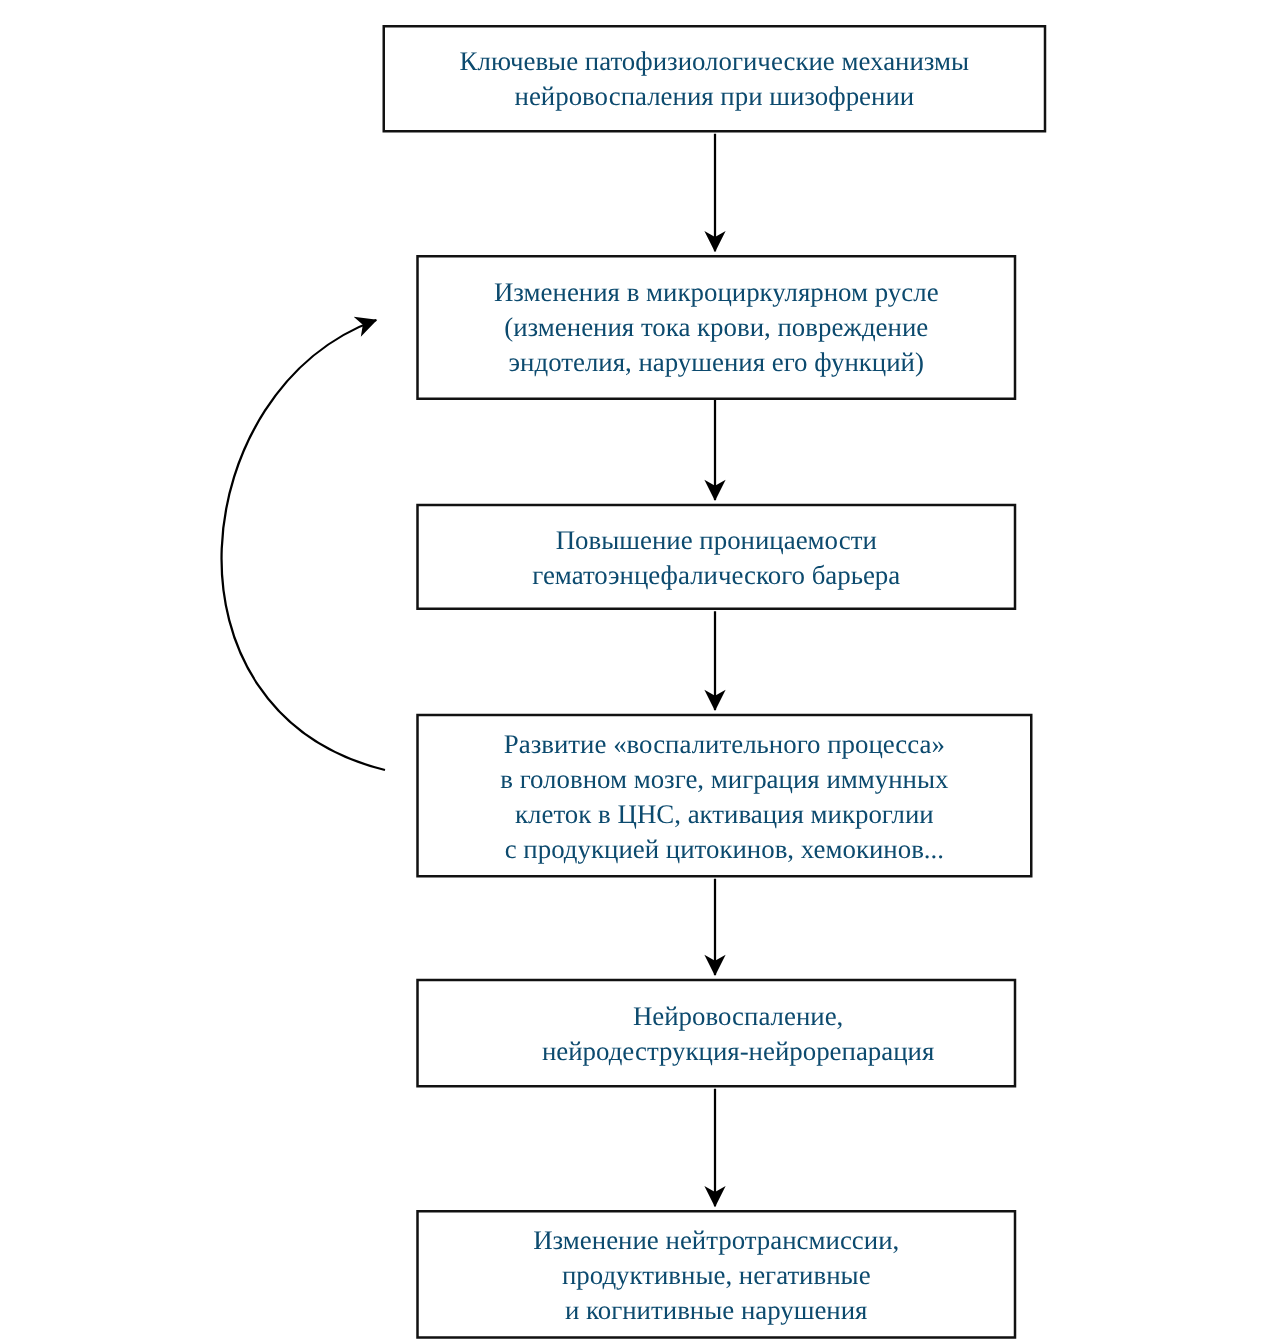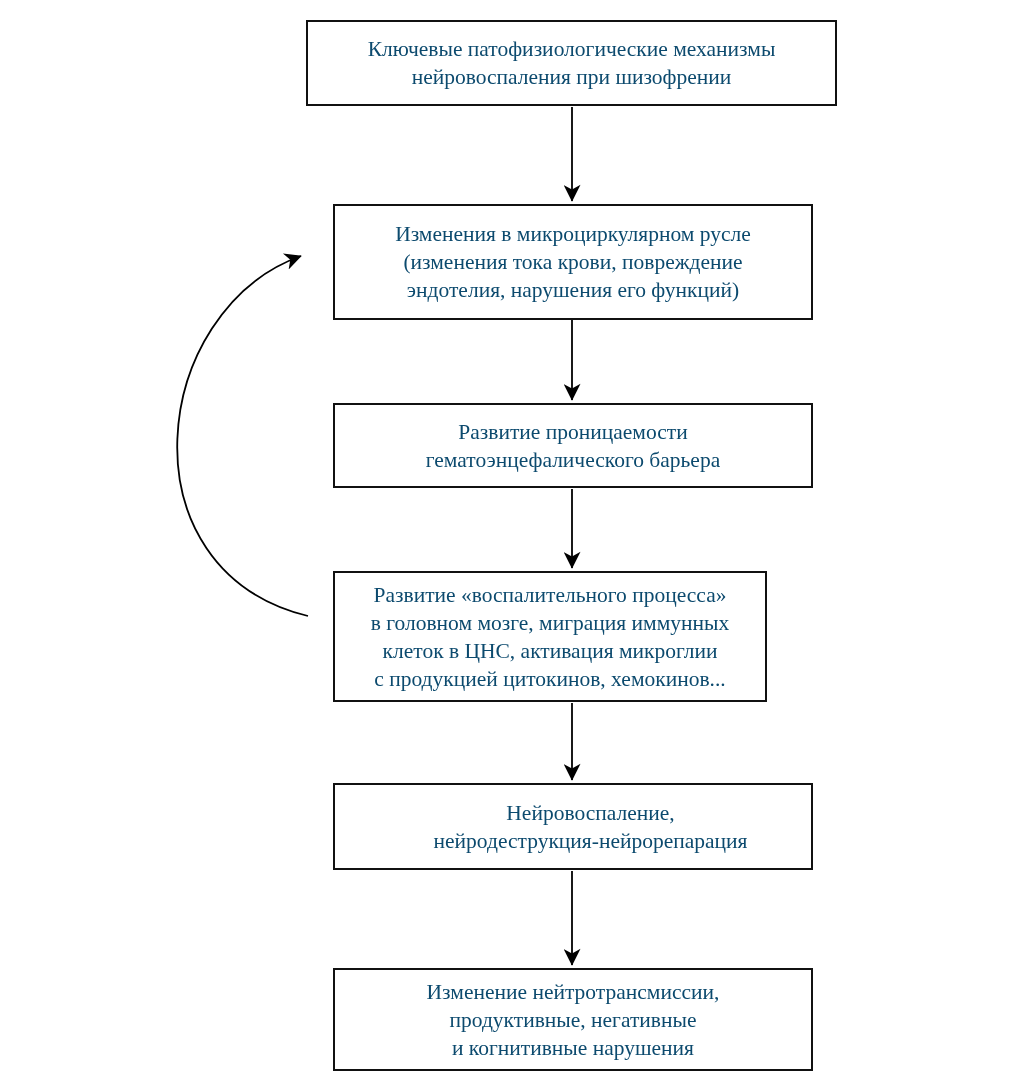--- a/index.html
+++ b/index.html
@@ -30,21 +30,21 @@
   }
   .node-text {
     white-space: pre-line;
     font-size: 21.5px;
     line-height: 28px;
     padding: 0 6px;
   }
   .n1 { left: 306px; top: 10px;  width: 531px; height: 86px; }
   .n2 { left: 333px; top: 194px; width: 480px; height: 116px; }
   .n3 { left: 333px; top: 393px; width: 480px; height: 85px; }
-  .n4 { left: 333px; top: 561px; width: 434px; height: 131px; }
+  .n4 { left: 333px; top: 561px; width: 493px; height: 131px; }
   .n5 { left: 333px; top: 773px; width: 480px; height: 87px; padding-left: 35px; }
   .n6 { left: 333px; top: 958px; width: 480px; height: 103px; }
 </style>
 </head>
 <body>
 
 <div class="canvas">
 
   <svg class="arrow-layer" viewBox="0 0 1010 1075" xmlns="http://www.w3.org/2000/svg">
     <defs>
@@ -67,21 +67,21 @@
 нейровоспаления при шизофрении</span>
   </div>
 
   <div class="node n2">
     <span class="node-text">Изменения в микроциркулярном русле
 (изменения тока крови, повреждение
 эндотелия, нарушения его функций)</span>
   </div>
 
   <div class="node n3">
-    <span class="node-text">Развитие проницаемости
+    <span class="node-text">Повышение проницаемости
 гематоэнцефалического барьера</span>
   </div>
 
   <div class="node n4">
     <span class="node-text">Развитие «воспалительного процесса»
 в головном мозге, миграция иммунных
 клеток в ЦНС, активация микроглии
 с продукцией цитокинов, хемокинов...</span>
   </div>
 

